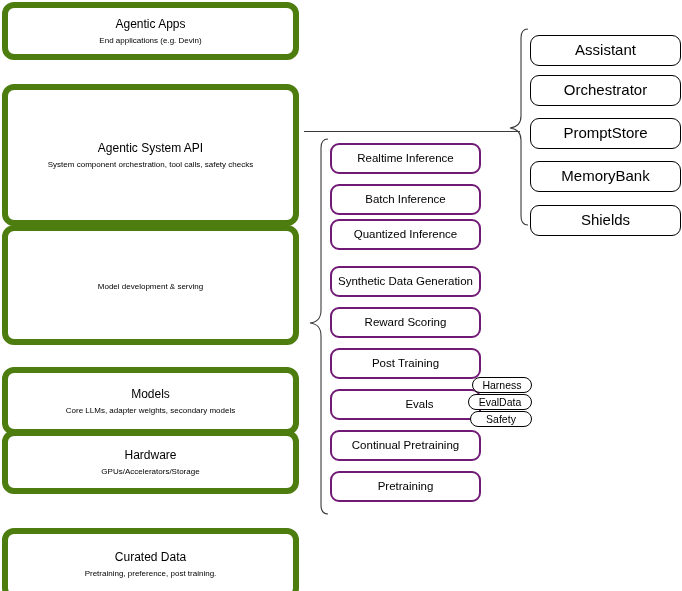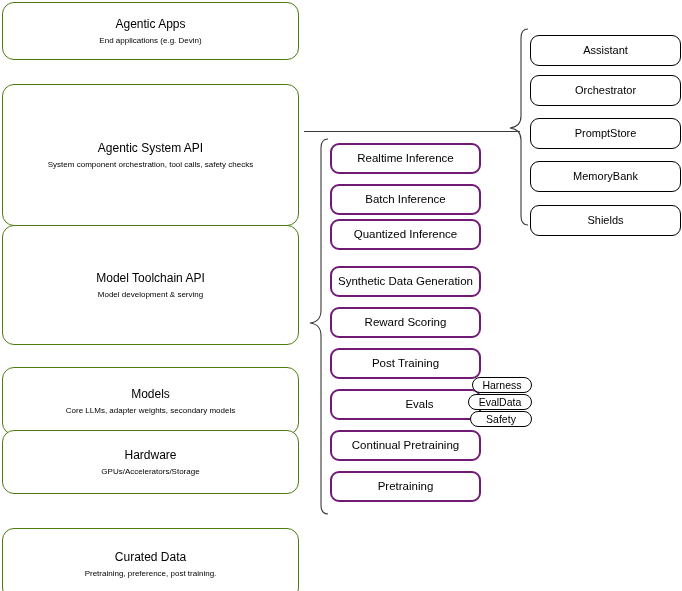--- a/index.html
+++ b/index.html
@@ -13,21 +13,21 @@
     position: relative;
     overflow: hidden;
     font-family: "Liberation Sans", sans-serif;
     color: #000000;
   }
 
   
   .box {
     position: absolute;
     box-sizing: border-box;
-    border: 1px solid #4d7c0f;
+    border: 6px solid #4d7c0f;
     border-radius: 12px;
     background: #ffffff;
     display: flex;
     flex-direction: column;
     align-items: center;
     justify-content: center;
     text-align: center;
     line-height: 1.25;
   }
 
@@ -57,21 +57,21 @@
   .mid-item .title { font-size: 11.5px; }
 
   
   .right-item {
     left: 530px;
     width: 151px;
     height: 31px;
     border-radius: 9px;
     border: 1px solid #000000;
   }
-  .right-item .title { font-size: 11px; }
+  .right-item .title { font-size: 15px; }
 
   
   .pill {
     position: absolute;
     box-sizing: border-box;
     border: 1px solid #000000;
     border-radius: 999px;
     background: #ffffff;
     display: flex;
     align-items: center;
@@ -105,21 +105,20 @@
   <div class="title">Agentic Apps</div>
   <div class="subtitle">End applications (e.g. Devin)</div>
 </div>
 
 <div class="box layer" style="top:84px;height:142px;">
   <div class="title">Agentic System API</div>
   <div class="subtitle">System component orchestration, tool calls, safety checks</div>
 </div>
 
 <div class="box layer" style="top:225px;height:120px;">
-  <div class="title">Model Toolchain API</div>
   <div class="subtitle">Model development &amp; serving</div>
 </div>
 
 <div class="box layer" style="top:367px;height:68px;">
   <div class="title">Models</div>
   <div class="subtitle">Core LLMs, adapter weights, secondary models</div>
 </div>
 
 <div class="box layer" style="top:430px;height:64px;">
   <div class="title">Hardware</div>

